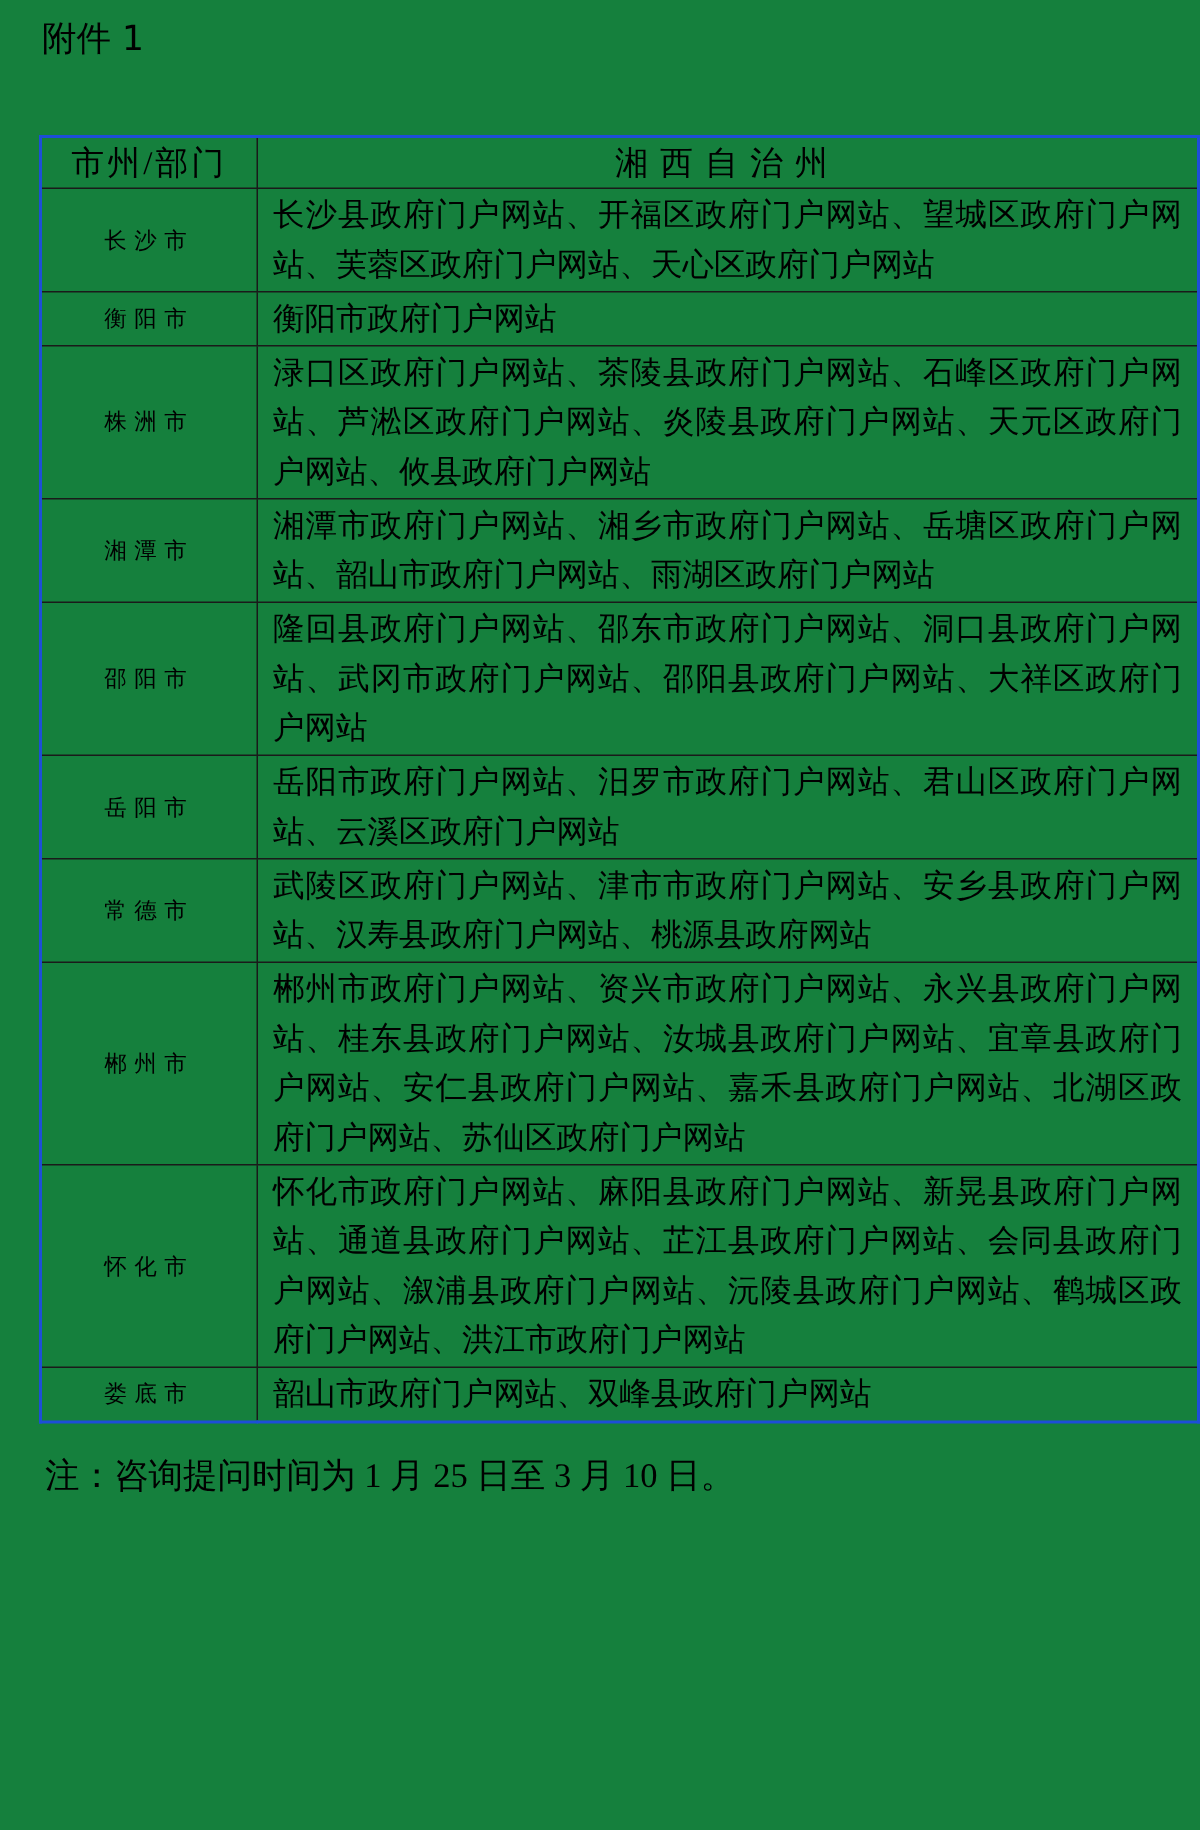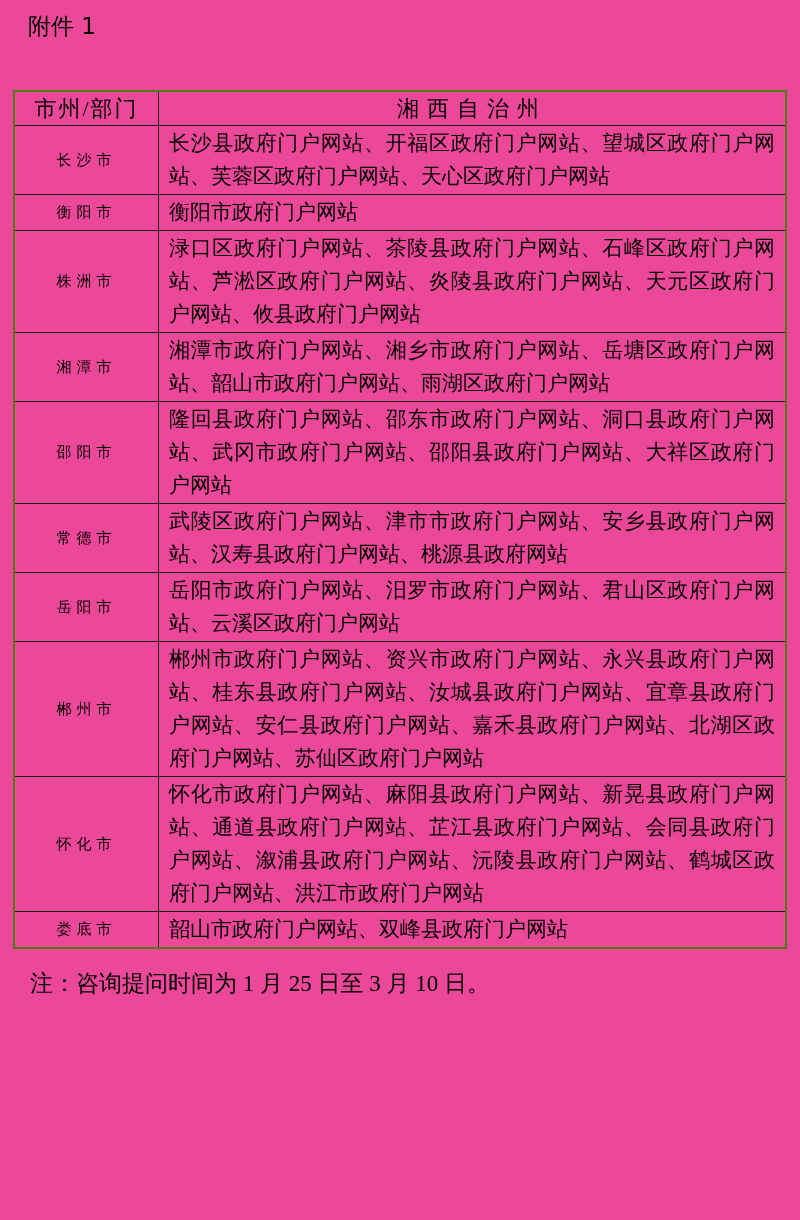--- a/index.html
+++ b/index.html
@@ -4,21 +4,21 @@
 <style>
   html, body {
     margin: 0;
     padding: 0;
     background: #ffffff;
   }
   .page {
     position: relative;
     width: 800px;
     height: 1220px;
-    background: #ec4899;
+    background: #15803d;
     color: #000000;
     overflow: hidden;
   }
   .attachment-label {
     padding-top: 12px;
     margin-left: 28px;
     font-family: "DejaVu Sans", "Liberation Sans", sans-serif;
     font-size: 23px;
     font-weight: 500;
     line-height: 28px;
@@ -26,24 +26,24 @@
   .doc-title {
     margin-top: 12px;
     text-align: center;
     font-family: "DejaVu Sans", "Liberation Sans", sans-serif;
     font-size: 38px;
     font-weight: 700;
     line-height: 57px;
     letter-spacing: 1px;
   }
   table.website-table {
-    margin: 50px 0 0 13px;
+    margin: 50px 0 0 26px;
     width: 774px;
     border-collapse: collapse;
-    border: 2px solid #4d7c0f;
+    border: 2px solid #1d4ed8;
     table-layout: fixed;
     font-family: "Liberation Serif", "DejaVu Serif", serif;
     padding-left: 19px;
   }
   table.website-table th,
   table.website-table td {
     border: 1px solid #1a1a1a;
     vertical-align: middle;
   }
   table.website-table thead th {
@@ -116,27 +116,27 @@
       <td class="region-cell">湘潭市</td>
       <td class="websites-cell">湘潭市政府门户网站、湘乡市政府门户网站、岳塘区政府门户网站、韶山市政府门户网站、雨湖区政府门户网站</td>
     </tr>
 
     <tr>
       <td class="region-cell">邵阳市</td>
       <td class="websites-cell">隆回县政府门户网站、邵东市政府门户网站、洞口县政府门户网站、武冈市政府门户网站、邵阳县政府门户网站、大祥区政府门户网站</td>
     </tr>
 
     <tr>
-      <td class="region-cell">常德市</td>
-      <td class="websites-cell">武陵区政府门户网站、津市市政府门户网站、安乡县政府门户网站、汉寿县政府门户网站、桃源县政府网站</td>
+      <td class="region-cell">岳阳市</td>
+      <td class="websites-cell">岳阳市政府门户网站、汨罗市政府门户网站、君山区政府门户网站、云溪区政府门户网站</td>
     </tr>
 
     <tr>
-      <td class="region-cell">岳阳市</td>
-      <td class="websites-cell">岳阳市政府门户网站、汨罗市政府门户网站、君山区政府门户网站、云溪区政府门户网站</td>
+      <td class="region-cell">常德市</td>
+      <td class="websites-cell">武陵区政府门户网站、津市市政府门户网站、安乡县政府门户网站、汉寿县政府门户网站、桃源县政府网站</td>
     </tr>
 
 
     <tr>
       <td class="region-cell">郴州市</td>
       <td class="websites-cell">郴州市政府门户网站、资兴市政府门户网站、永兴县政府门户网站、桂东县政府门户网站、汝城县政府门户网站、宜章县政府门户网站、安仁县政府门户网站、嘉禾县政府门户网站、北湖区政府门户网站、苏仙区政府门户网站</td>
     </tr>
 
     <tr>
       <td class="region-cell">怀化市</td>

